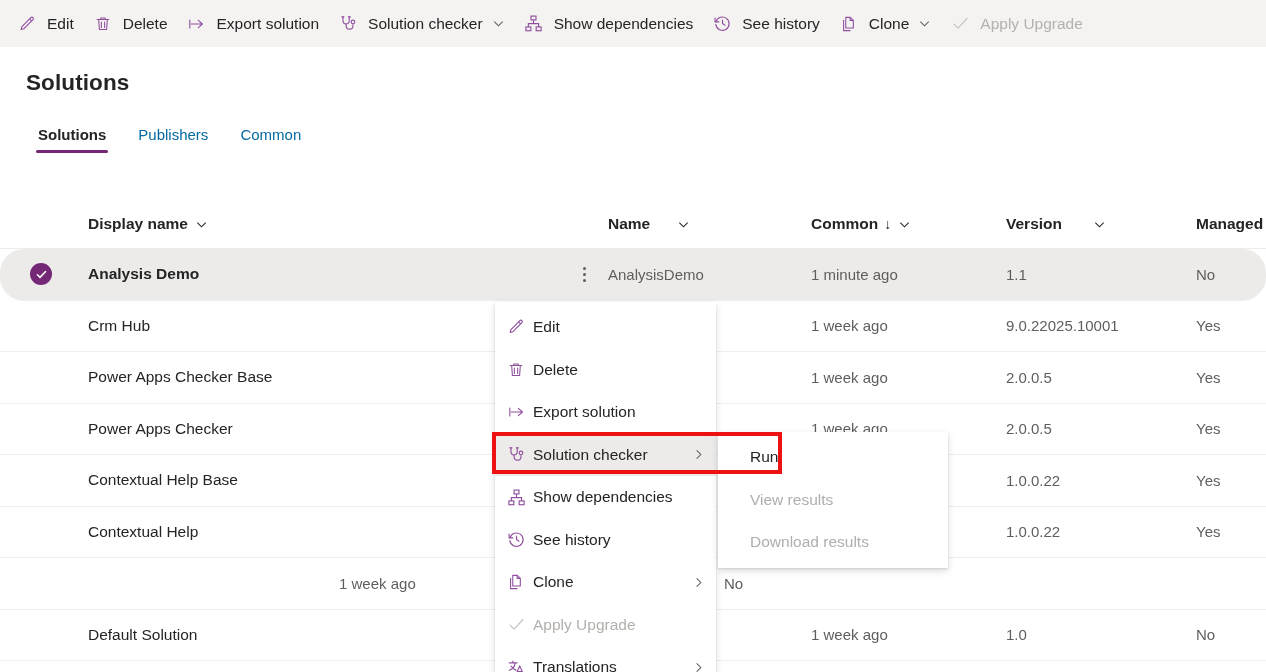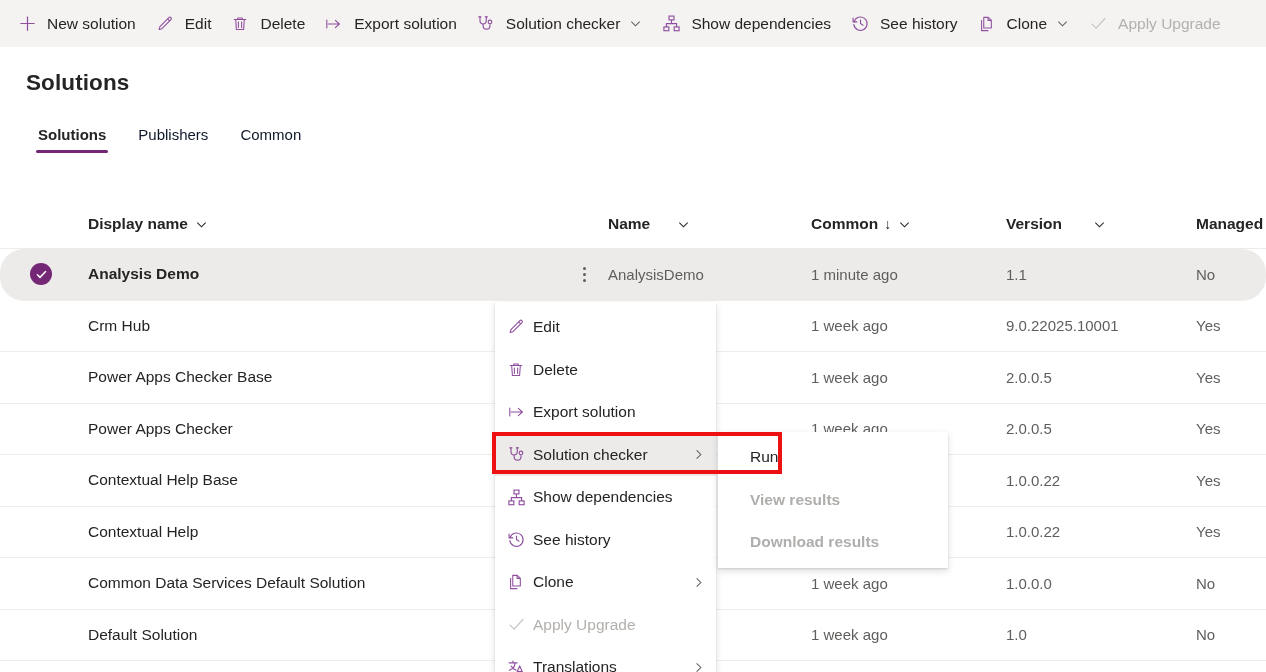--- a/index.html
+++ b/index.html
@@ -35,21 +35,21 @@
   .cmd.disabled{color:#b3b0ad;cursor:default;}
 
   
   .page-title{
     position:absolute;left:26px;top:70px;
     font-size:22.5px;font-weight:600;color:#242424;letter-spacing:.1px;
   }
   .tabs{position:absolute;left:24px;top:120px;display:flex;align-items:flex-start;}
   .tab{
     position:relative;padding:6px 14px 10px 14px;margin-right:4px;
-    font-size:15px;color:#0f172a;cursor:pointer;
+    font-size:15px;color:#0369a1;cursor:pointer;
   }
   .tab.active{font-weight:700;color:#242424;}
   .tab.active:after{
     content:"";position:absolute;left:12px;right:12px;bottom:0;height:3px;background:#742774;border-radius:2px;
   }
 
   
   .grid{position:absolute;left:0;top:200px;width:1266px;}
   .ghead{
     display:flex;align-items:center;height:48px;
@@ -108,46 +108,38 @@
     position:absolute;left:718px;top:432px;width:214px;
     background:#ffffff;
     box-shadow:0 3.2px 7.2px rgba(0,0,0,.132), 0 .6px 1.8px rgba(0,0,0,.108);
     padding:4px 8px;
     z-index:50;
   }
   .smi{
     display:flex;align-items:center;height:42.5px;padding:0 14px 0 24px;
     font-size:15.5px;color:#242424;cursor:pointer;box-sizing:border-box;
   }
-  .smi.disabled{color:#b0aeac;cursor:default;font-weight:bold;}
+  .smi.disabled{color:#b0aeac;cursor:default;}
 
   
   .annot{
     position:absolute;left:492px;top:432px;width:290px;height:42px;
     border:4px solid #ee1111;box-sizing:border-box;
     pointer-events:none;z-index:60;
   }
 
   svg{display:block;}
 </style>
 </head>
 <body>
 
 <div class="app">
 
   <div class="commandbar">
 
-    <div class="cmd">
-      <span class="ico">
-        <svg width="19" height="19" viewBox="0 0 20 20">
-            <path d="M10 2.5v15M2.5 10h15" stroke="#8f4f9e" stroke-width="1.3" fill="none"></path>
-          </svg>
-      </span>
-      <span class="lbl">New solution</span>
-    </div>
 
     <div class="cmd">
       <span class="ico">
         <svg width="18" height="18" viewBox="0 0 20 20">
             <path d="M14.3 2.9a1.6 1.6 0 0 1 2.3 2.3L6.6 15.2l-3.1.9.9-3.1z" fill="none" stroke="#8f4f9e" stroke-width="1.2" stroke-linejoin="round"></path>
             <path d="M12.9 4.3l2.3 2.3" stroke="#8f4f9e" stroke-width="1.2"></path>
           </svg>
       </span>
       <span class="lbl">Edit</span>
     </div>
@@ -361,21 +353,20 @@
       <div class="c-disp disp">Contextual Help</div>
       <div class="c-kebab"></div>
       <div class="c-name sub"></div>
       <div class="c-created sub">1 week ago</div>
       <div class="c-version sub">1.0.0.22</div>
       <div class="c-managed sub">Yes</div>
     </div>
 
     <div class="grow">
       <div class="c-sel"></div>
-      <div class="c-disp disp">Common Data Services Default Solution</div>
       <div class="c-kebab"></div>
       <div class="c-name sub"></div>
       <div class="c-created sub">1 week ago</div>
       <div class="c-version sub">1.0.0.0</div>
       <div class="c-managed sub">No</div>
     </div>
 
     <div class="grow">
       <div class="c-sel"></div>
       <div class="c-disp disp">Default Solution</div>

